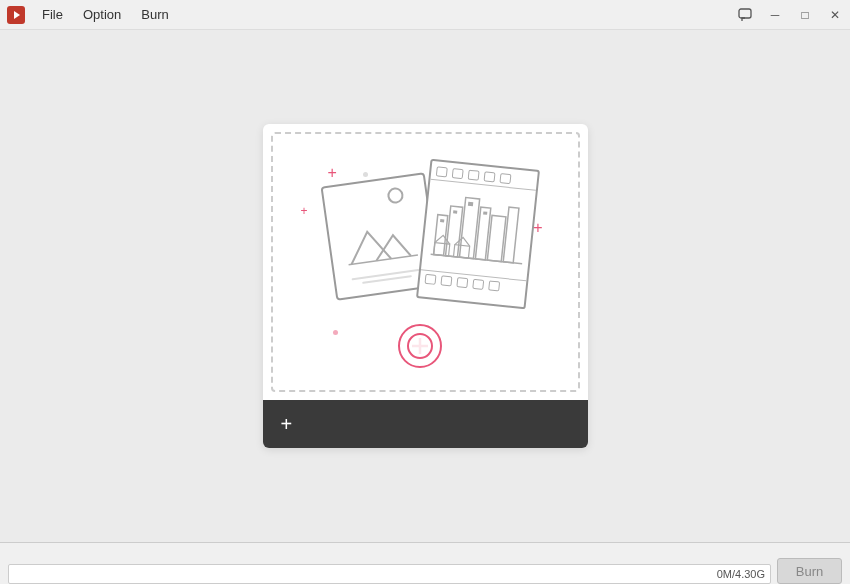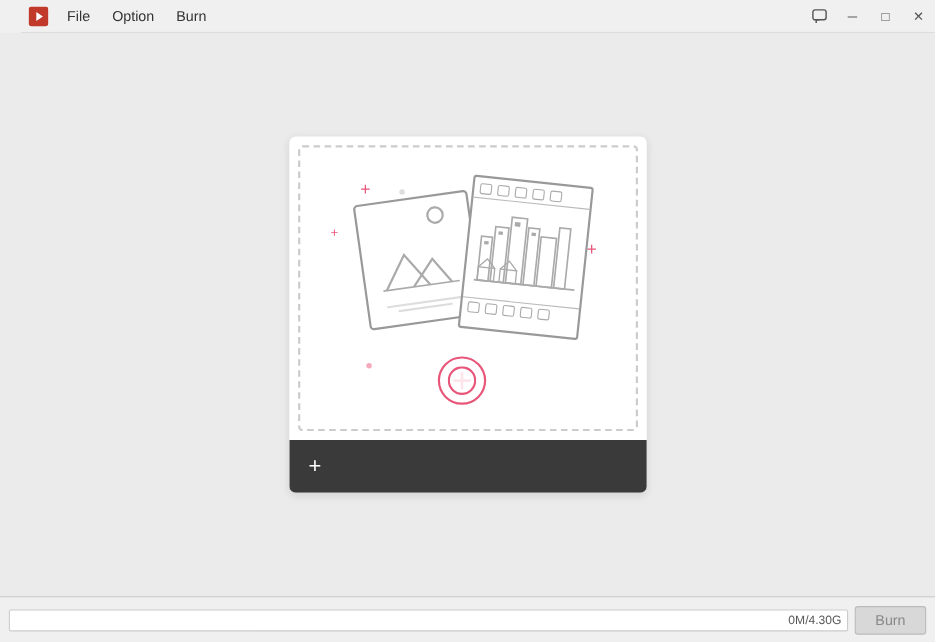--- a/index.html
+++ b/index.html
@@ -15,21 +15,20 @@
     }
 
     
     .titlebar {
       height: 30px;
       background: #f0f0f0;
       display: flex;
       align-items: center;
       border-bottom: 1px solid #ddd;
       user-select: none;
-      margin-left: 19px;
     }
     .titlebar-logo {
       width: 20px;
       height: 20px;
       margin: 0 6px;
       display: flex;
       align-items: center;
       justify-content: center;
     }
     .titlebar-logo svg {
@@ -128,21 +127,21 @@
       color: white;
       line-height: 1;
     }
 
     
     .bottom-bar {
       height: 42px;
       background: #f0f0f0;
       border-top: 1px solid #ccc;
       display: flex;
-      align-items: center;
+      align-items: flex-end;
       padding: 0 8px;
       gap: 6px;
     }
     .progress-bar-container {
       flex: 1;
       height: 20px;
       border: 1px solid #ccc;
       background: white;
       border-radius: 2px;
     }

